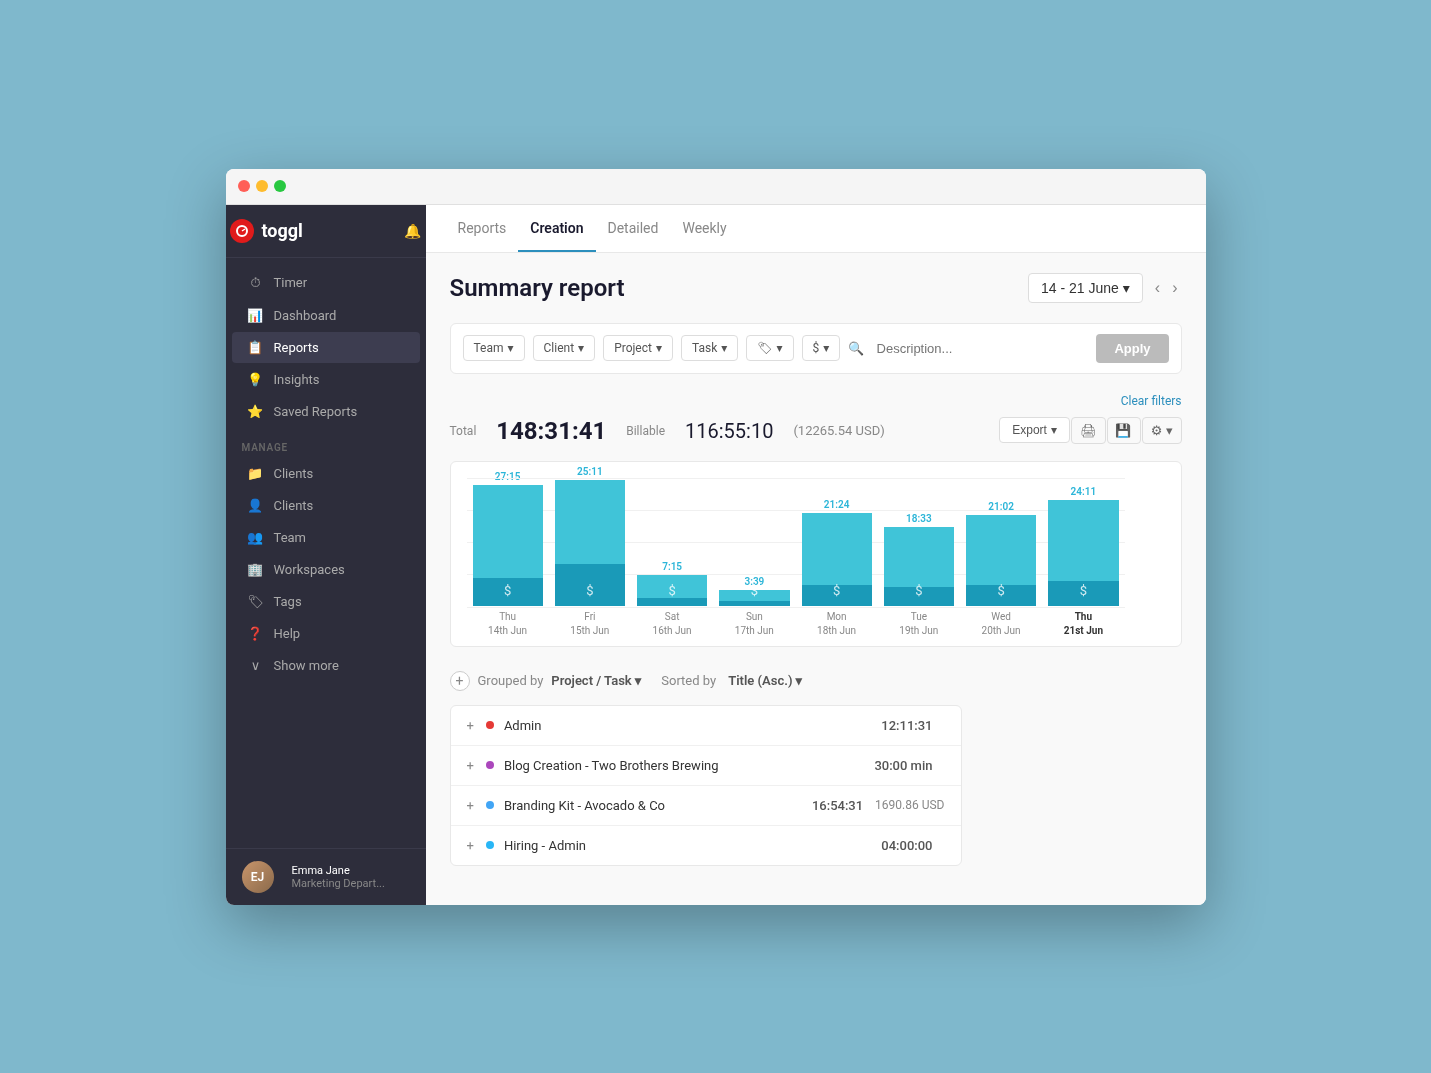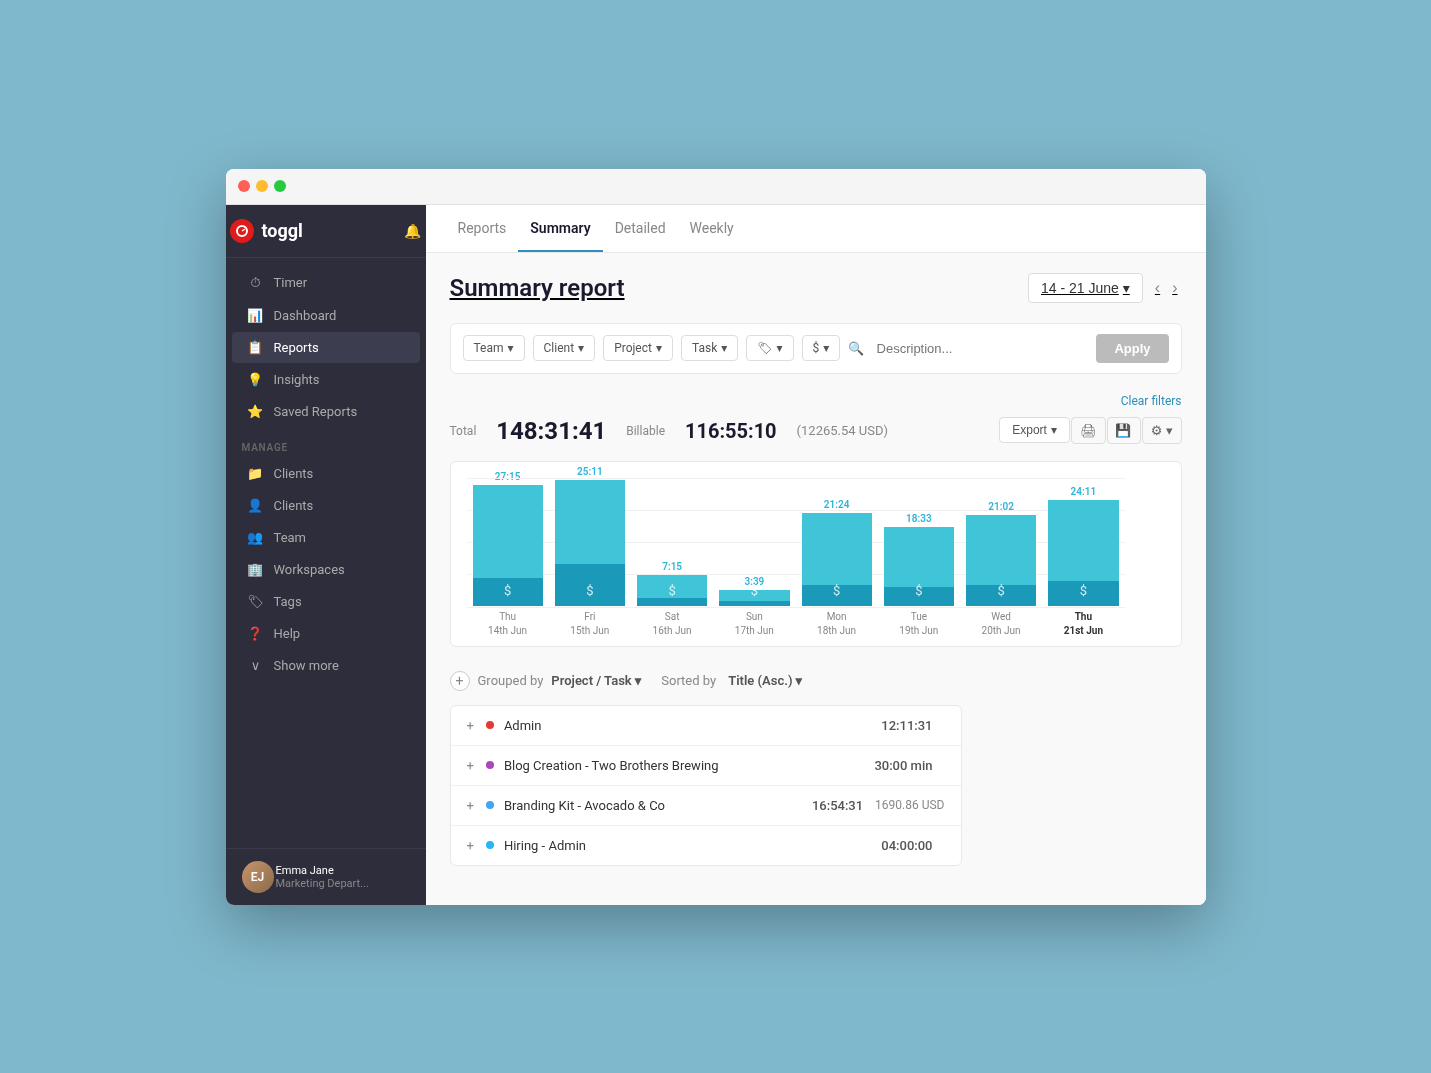--- a/index.html
+++ b/index.html
@@ -83,21 +83,21 @@
       color: #666;
       text-transform: uppercase;
       letter-spacing: 0.8px;
     }
     .sidebar-footer {
       margin-top: auto;
       padding: 12px 16px;
       border-top: 1px solid #3a3a4a;
       display: flex;
       align-items: center;
-      gap: 2px;
+      gap: 18px;
     }
     .avatar {
       width: 32px; height: 32px;
       border-radius: 50%;
       background: #8B6A4B;
       overflow: hidden;
       flex-shrink: 0;
     }
     .avatar-inner {
       width: 100%; height: 100%;
@@ -132,21 +132,20 @@
       font-weight: 600;
       border-bottom-color: #2c8fbd;
     }
     
     .content { padding: 20px 24px; flex: 1; }
     .report-header {
       display: flex;
       align-items: center;
       justify-content: space-between;
       margin-bottom: 20px;
-      text-decoration: underline;
     }
     .report-title { font-size: 24px; font-weight: 600; color: #1a1a2e; }
     .date-nav { display: flex; align-items: center; gap: 8px; }
     .date-range-btn {
       background: #fff;
       border: 1px solid #ddd;
       border-radius: 4px;
       padding: 6px 12px;
       font-size: 14px;
       color: #333;
@@ -207,21 +206,21 @@
     
     .totals-bar {
       display: flex;
       align-items: center;
       gap: 20px;
       margin-bottom: 16px;
     }
     .total-label { font-size: 12px; color: #888; }
     .total-value { font-size: 24px; font-weight: 700; color: #1a1a2e; }
     .billable-label { font-size: 12px; color: #888; }
-    .billable-value { font-size: 20px; font-weight: 700; color: #1a1a2e; }
+    .billable-value { font-size: 20px; font-weight: 400; color: #1a1a2e; }
     .billable-usd { font-size: 13px; color: #888; }
     .export-group { margin-left: auto; display: flex; align-items: flex-start; gap: 1px; }
     .clear-filters { color: #2c8fbd; font-size: 12px; cursor: pointer; text-align: right; margin-bottom: 6px; }
     
     .chart-container {
       background: #fff;
       border: 1px solid #e8e8e8;
       border-radius: 6px;
       padding: 16px 16px 8px;
       margin-bottom: 20px;
@@ -472,21 +471,21 @@
           <div class="user-name">Emma Jane</div>
           <div class="user-dept">Marketing Depart...</div>
         </div>
       </div>
     </div>
 
     <div class="main">
 
       <div class="top-nav">
         <div class="top-nav-item">Reports</div>
-        <div class="top-nav-item active">Summary</div>
+        <div class="top-nav-item active">Creation</div>
         <div class="top-nav-item">Detailed</div>
         <div class="top-nav-item">Weekly</div>
       </div>
 
       <div class="content">
 
         <div class="report-header">
           <h1 class="report-title">Summary report</h1>
           <div class="date-nav">
             <button class="date-range-btn">

